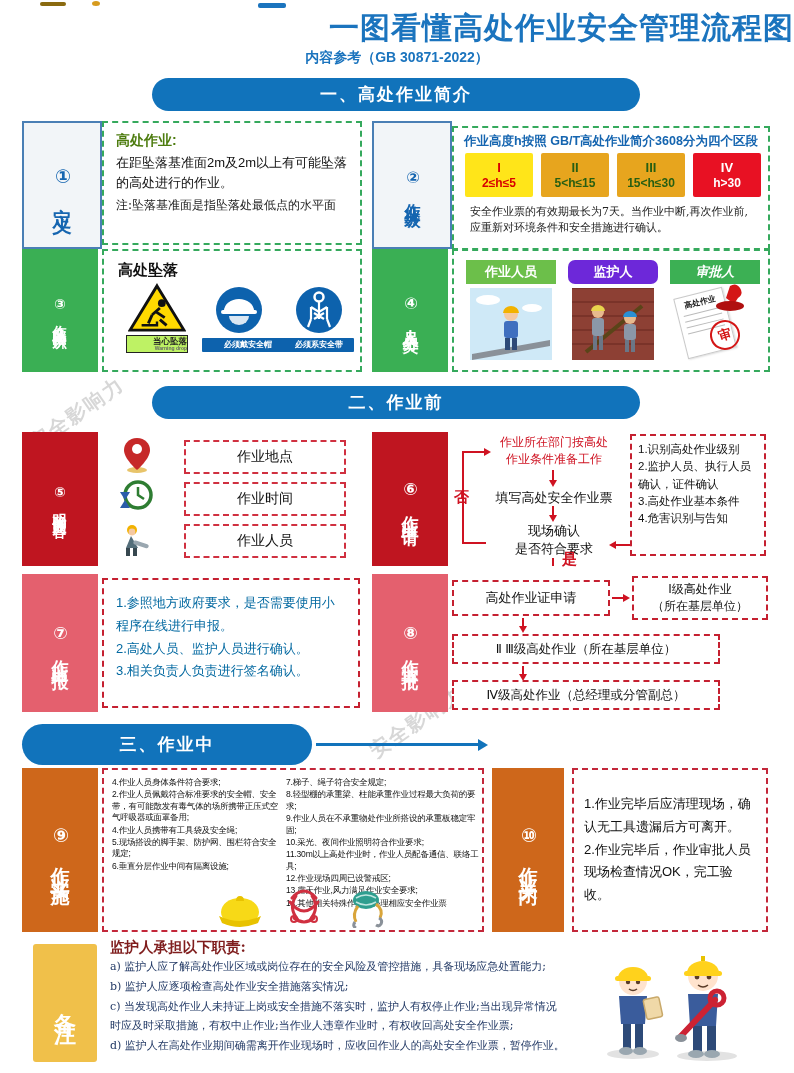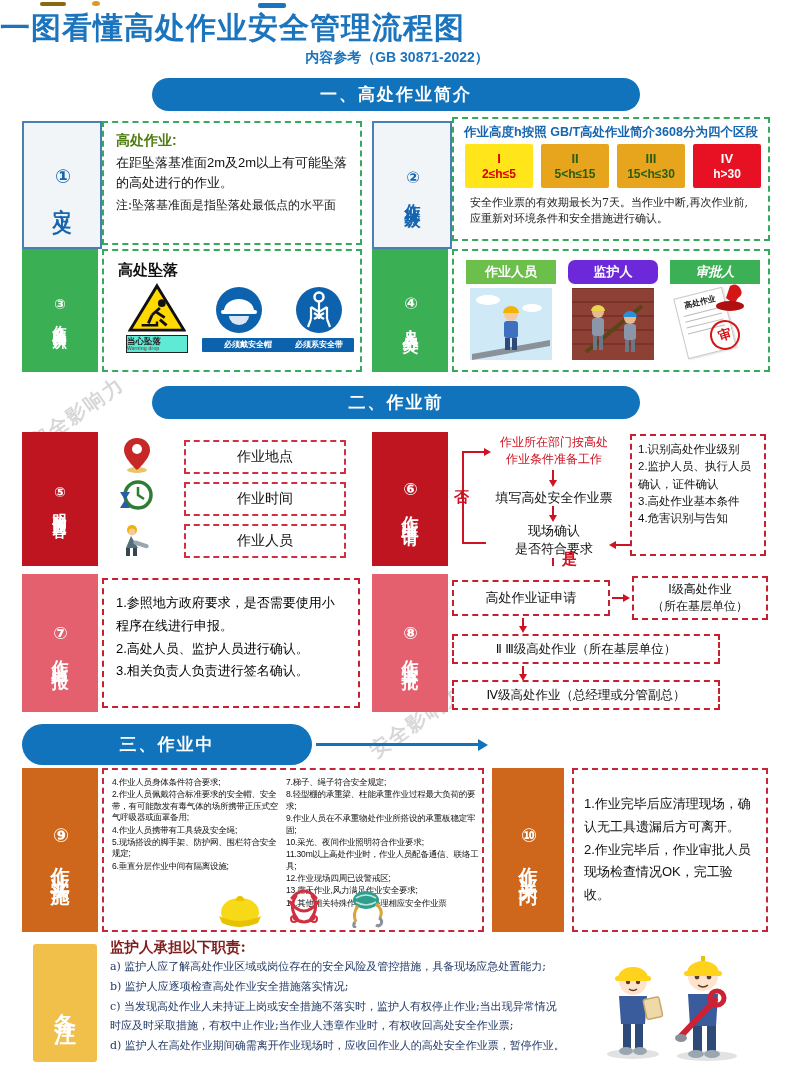--- a/index.html
+++ b/index.html
@@ -1,20 +1,20 @@
 <!DOCTYPE html>
 <html><head>
 <meta charset="utf-8">
 <style>
   html,body{margin:0;padding:0;background:#fff;}
   #page{position:relative;width:794px;height:1073px;background:#fff;overflow:hidden;
         font-family:"Liberation Sans","DejaVu Sans",sans-serif;}
   .abs{position:absolute;}
   
-  .title{left:0;top:8px;width:794px;text-align:left;font-size:30px;font-weight:bold;color:#1b74be;letter-spacing:1px;}
+  .title{left:0;top:8px;width:794px;text-align:right;font-size:30px;font-weight:bold;color:#1b74be;letter-spacing:1px;}
   .subtitle{left:0;top:49px;width:794px;text-align:center;font-size:14px;font-weight:bold;color:#1b74be;}
   .pill{background:#1173bb;border-radius:18px;color:#fff;font-weight:bold;font-size:17px;
         display:flex;align-items:center;justify-content:center;letter-spacing:2px;}
   
   .vlabel{writing-mode:vertical-rl;text-orientation:upright;display:flex;align-items:center;justify-content:center;
           font-weight:bold;text-align:center;}
   .lab-light{background:#f2f5f8;border:2px solid #4a7fb5;color:#1565b0;}
   .lab-green{background:#3aaf54;color:#fff;}
   .lab-red{background:#bf1520;color:#fff;}
   .lab-rose{background:#e4606e;color:#fff;}
@@ -30,21 +30,21 @@
   .def-body{color:#111;font-size:13px;line-height:1.5;margin-top:3px;}
   .def-note{font-family:"DejaVu Serif","Liberation Serif",serif;font-size:12px;color:#222;margin-top:5px;}
   
   .grad-head{color:#1565b0;font-weight:bold;font-size:12.5px;text-align:center;}
   .chip{position:absolute;width:68px;height:44px;display:flex;flex-direction:column;align-items:center;justify-content:center;font-weight:bold;border-radius:2px;}
   .chip .nm{font-size:13px;line-height:1.2;}
   .chip .rg{font-size:12px;line-height:1.2;}
   .grad-note{font-family:"DejaVu Serif","Liberation Serif",serif;font-size:11px;color:#222;line-height:1.45;}
   
   .risk-head{font-weight:bold;font-size:15px;color:#111;}
-  .signlab{border:1.5px solid #222;background:#5eead4;text-align:left;font-weight:bold;color:#222;}
+  .signlab{border:1.5px solid #222;background:#bef264;text-align:right;font-weight:bold;color:#222;}
   .signlab .cn{font-size:8.5px;display:block;line-height:1.2;}
   .signlab .en{font-size:5px;display:block;color:#666;line-height:1.1;}
   .bluelab{background:#0d62ad;color:#fff;text-align:center;font-size:8px;font-weight:bold;line-height:14px;border-radius:1px;}
   
   .cat-lab{height:24px;display:flex;align-items:center;justify-content:center;color:#fff;font-weight:bold;font-size:13px;}
   
   .vline{position:absolute;width:2px;background:#cf1322;}
   .hline{position:absolute;height:2px;background:#cf1322;}
   .tri-down{position:absolute;width:0;height:0;border-left:4px solid transparent;border-right:4px solid transparent;border-top:7px solid #cf1322;}
   .tri-right{position:absolute;width:0;height:0;border-top:4px solid transparent;border-bottom:4px solid transparent;border-left:7px solid #cf1322;}
@@ -82,21 +82,21 @@
   <div class="abs pill" style="left:152px;top:78px;width:488px;height:33px;">一、高处作业简介</div>
 
   <div class="abs vlabel lab-light" style="left:22px;top:121px;width:76px;height:124px;font-size:19px;letter-spacing:6px;">①定义</div>
   <div class="abs gbox" style="left:102px;top:121px;width:260px;height:124px;padding:9px 12px;box-sizing:border-box;">
     <div class="def-term">高处作业:</div>
     <div class="def-body">在距坠落基准面2m及2m以上有可能坠落的高处进行的作业。</div>
     <div class="def-note">注:坠落基准面是指坠落处最低点的水平面</div>
   </div>
 
   <div class="abs vlabel lab-light" style="left:372px;top:121px;width:76px;height:124px;font-size:16px;letter-spacing:3px;">②作业分级</div>
-  <div class="abs gbox" style="left:452px;top:117px;width:318px;height:124px;box-sizing:border-box;padding-left:12px;">
+  <div class="abs gbox" style="left:452px;top:126px;width:318px;height:124px;box-sizing:border-box;padding-left:12px;">
     <div class="abs grad-head" style="left:0;top:5px;width:314px;">作业高度h按照 GB/T高处作业简介3608分为四个区段</div>
     <div class="chip" style="left:11px;top:25px;background:#ffe519;color:#d80000;">
       <span class="nm">I</span>
       <span class="rg">2≤h≤5</span>
     </div>
     <div class="chip" style="left:87px;top:25px;background:#e7a51e;color:#275e12;">
       <span class="nm">II</span>
       <span class="rg">5&lt;h≤15</span>
     </div>
     <div class="chip" style="left:163px;top:25px;background:#e7a51e;color:#275e12;">
@@ -255,21 +255,21 @@
       <div>1.识别高处作业级别</div>
       <div>2.监护人员、执行人员确认，证件确认</div>
       <div>3.高处作业基本条件</div>
       <div>4.危害识别与告知</div>
     </div>
     <div class="hline" style="left:164px;top:112px;width:14px;"></div>
     <div class="tri-left" style="left:157px;top:109px;"></div>
   </div>
 
   <div class="abs vlabel lab-rose" style="left:22px;top:574px;width:76px;height:138px;font-size:17px;letter-spacing:4px;">⑦作业申报</div>
-  <div class="abs rbox" style="left:102px;top:578px;width:258px;height:130px;padding:12px 12px;box-sizing:border-box;font-size:13px;color:#000000;line-height:1.75;">
+  <div class="abs rbox" style="left:102px;top:578px;width:258px;height:130px;padding:12px 12px;box-sizing:border-box;font-size:13px;color:#0369a1;line-height:1.75;">
     <div>1.参照地方政府要求，是否需要使用小程序在线进行申报。</div>
     <div>2.高处人员、监护人员进行确认。</div>
     <div>3.相关负责人负责进行签名确认。</div>
   </div>
 
   <div class="abs vlabel lab-rose" style="left:372px;top:574px;width:76px;height:138px;font-size:17px;letter-spacing:4px;">⑧作业审批</div>
   <div class="abs" style="left:452px;top:574px;width:318px;height:138px;">
     <div class="abs rbox" style="left:0;top:6px;width:158px;height:36px;display:flex;align-items:center;justify-content:center;font-size:13px;color:#111;box-sizing:border-box;">高处作业证申请</div>
     <div class="hline" style="left:160px;top:23px;width:11px;"></div>
     <div class="tri-right" style="left:171px;top:20px;"></div>

